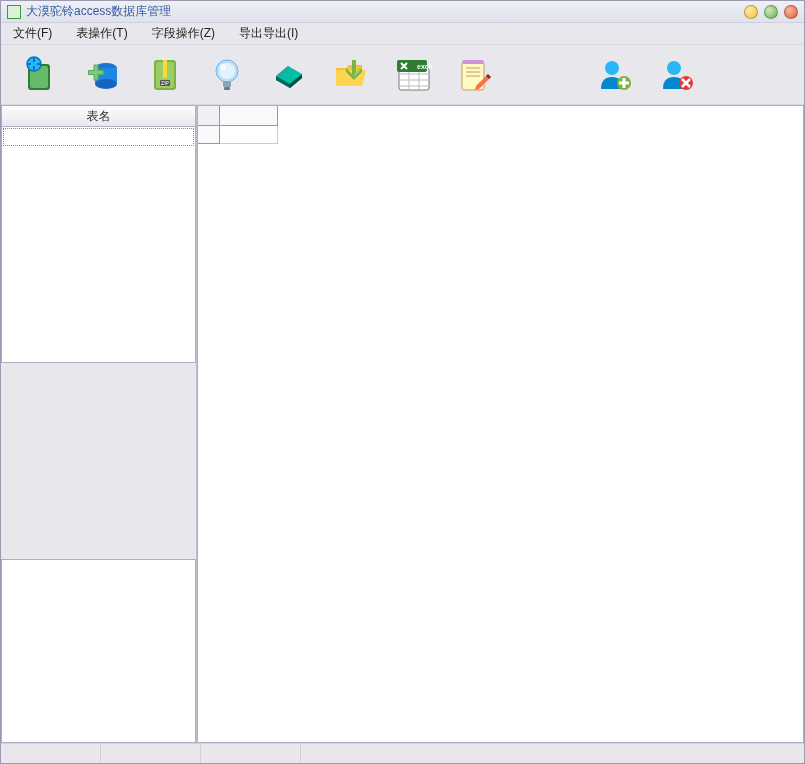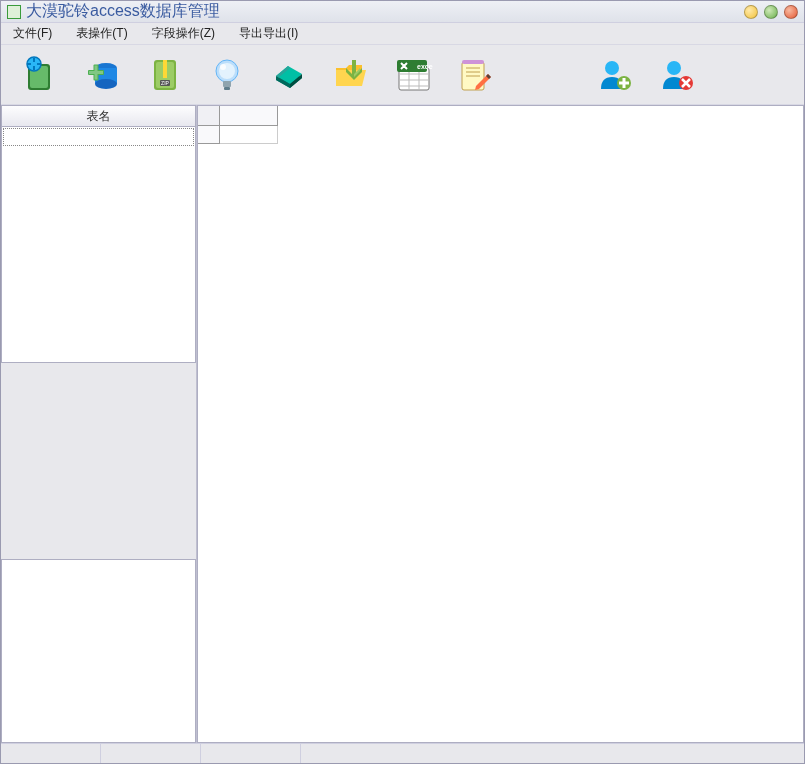--- a/index.html
+++ b/index.html
@@ -1,20 +1,20 @@
 <!DOCTYPE html>
 <html><head>
 <meta charset="utf-8">
 <style>
   * { box-sizing: border-box; margin: 0; padding: 0; }
   body { font-family: "Microsoft YaHei", "SimSun", Arial, sans-serif; font-size: 12px; background: #e8e8ec; width: 805px; height: 764px; overflow: hidden; }
   .window { width: 805px; height: 764px; border: 1px solid #9a9ab0; background: #e8e8ec; display: flex; flex-direction: column; }
   .titlebar { height: 22px; background: linear-gradient(#eef0f5, #dfe2ea); display: flex; align-items: center; padding: 0 6px; border-bottom: 1px solid #cfcfe0; }
   .titlebar .app-icon { width: 14px; height: 14px; border: 1px solid #3a9b3a; background: #dff0d8; margin-right: 5px; position: relative; }
-  .title-text { color: #3a5ba0; font-size: 16px; flex: 1; }
+  .title-text { color: #3a5ba0; font-size: 12px; flex: 1; }
   .win-buttons { display: flex; gap: 6px; }
   .win-btn { width: 14px; height: 14px; border-radius: 50%; border: 1px solid rgba(0,0,0,0.25); }
   .win-min { background: radial-gradient(circle at 35% 35%, #ffe9a8, #f2c23b); }
   .win-max { background: radial-gradient(circle at 35% 35%, #cfe9b8, #6ab04c); }
   .win-close { background: radial-gradient(circle at 35% 35%, #f7b9a0, #e55934); }
   .menubar { height: 22px; display: flex; align-items: center; gap: 12px; padding: 0 6px; background: #e8e8ec; border-bottom: 1px solid #d8d8e4; }
   .menu-item { padding: 2px 6px; color: #222; cursor: default; }
   .toolbar { height: 60px; background: #e8e8ec; border-bottom: 1px solid #d8d8e4; display: flex; align-items: center; padding: 0 20px; gap: 22px; }
   .tb-btn { width: 40px; height: 40px; display: flex; align-items: center; justify-content: center; cursor: default; }
   .tb-gap { width: 56px; }

